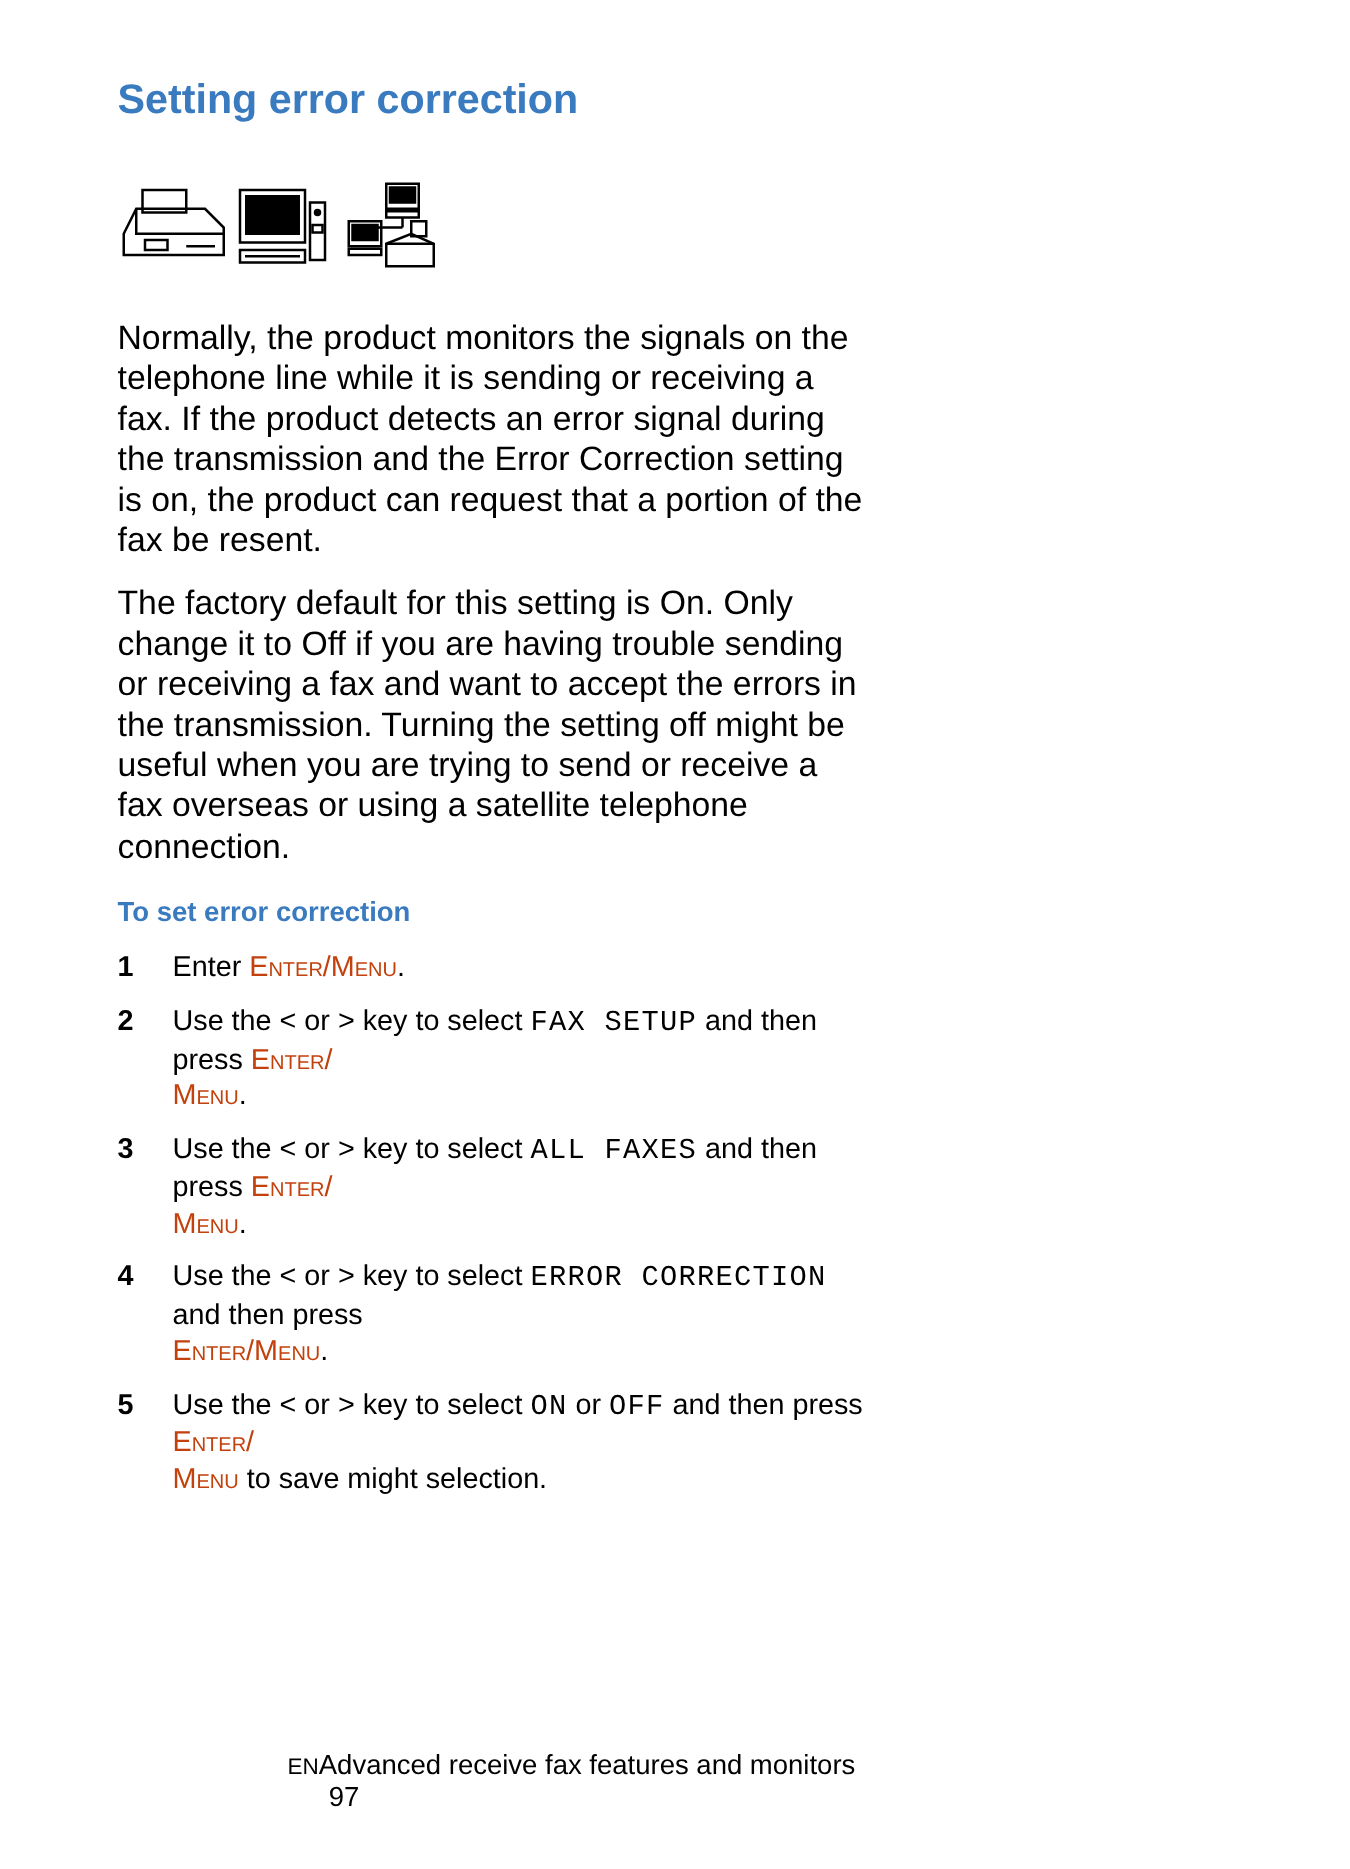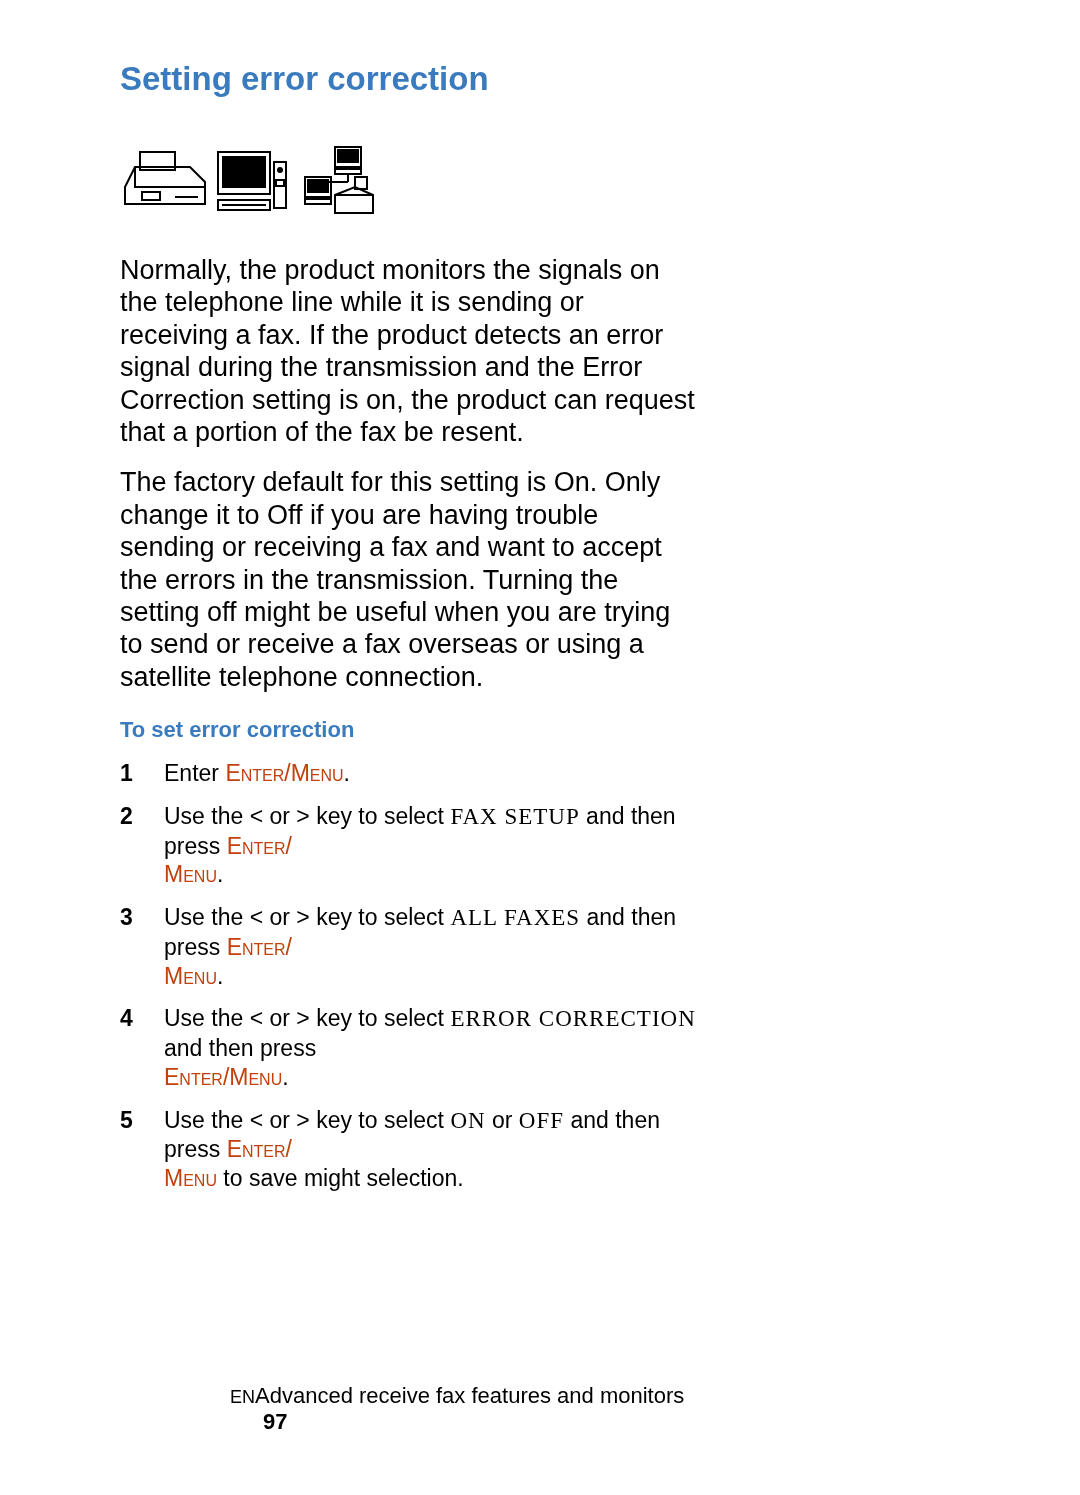--- a/index.html
+++ b/index.html
@@ -8,21 +8,21 @@
     width: 1080px;
     height: 1495px;
     background: #ffffff;
     font-family: Arial, Helvetica, sans-serif;
     color: #000000;
   }
   .page {
     box-sizing: border-box;
     width: 876px;
     height: 1495px;
-    padding: 60px 180px 50px 120px;
+    padding: 60px 180px 50px 94px;
     position: relative;
   }
   h1.main-heading {
     color: #3a7bbf;
     font-size: 33px;
     font-weight: bold;
     margin: 0 0 44px 0;
   }
   .icon-strip {
     margin: 0 0 32px 0;
@@ -60,39 +60,39 @@
     position: absolute;
     left: 0;
     top: 0;
     font-weight: bold;
   }
   .btn-label {
     color: #c2410c;
     font-variant: small-caps;
   }
   .display-text {
-    font-family: Liberation Serif, serif;
+    font-family: Liberation Mono, monospace;
     letter-spacing: 1px;
     margin-top: 30px;
   }
   .footer {
     position: absolute;
-    bottom: 60px;
+    bottom: 44px;
     left: 230px;
     right: 180px;
     display: flex;
     justify-content: space-between;
     align-items: baseline;
     font-size: 22px;
   }
   .footer .lang {
     font-size: 18px;
   }
   .footer .pagenum {
-    font-weight: bold;
+    font-weight: normal;
     margin-left: 8px;
   }
 </style>
 </head>
 <body>
 
 <div class="page">
 
   <h1 class="main-heading">Setting error correction</h1>
 

